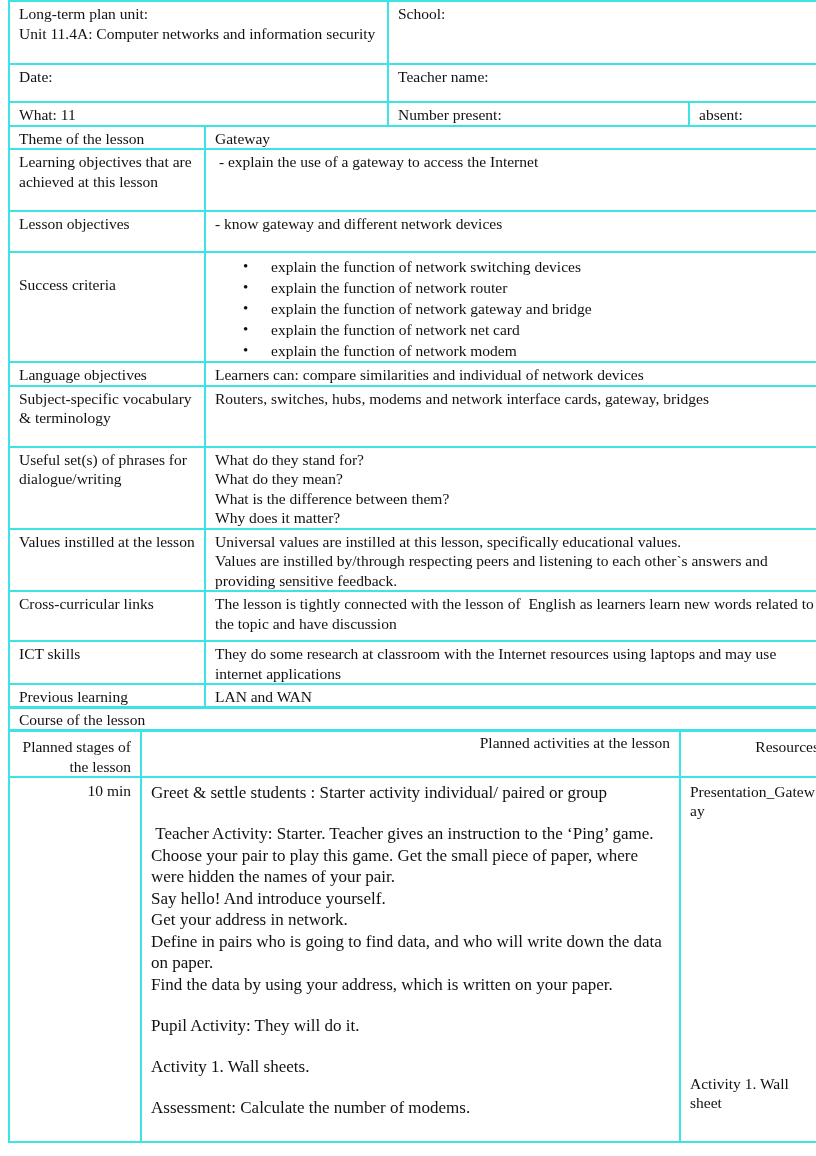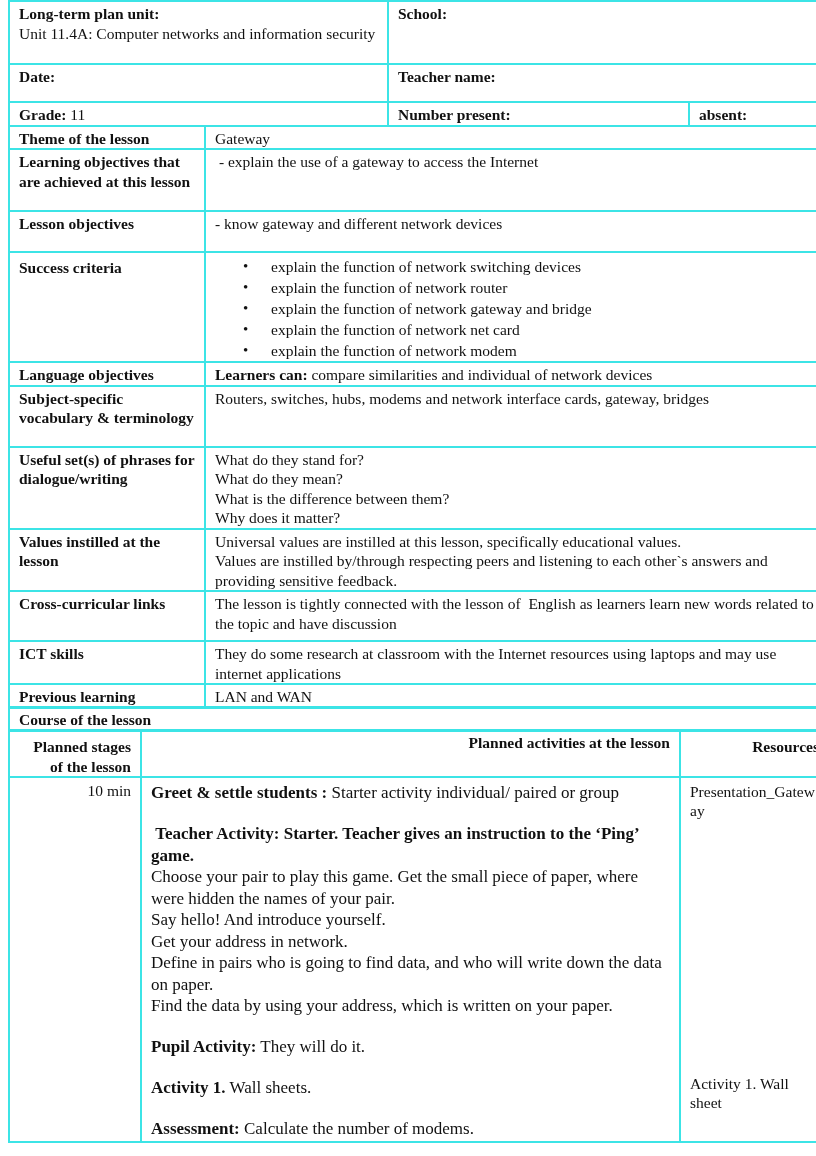--- a/index.html
+++ b/index.html
@@ -1,21 +1,21 @@
 <!DOCTYPE html>
 <html><head>
 <meta charset="utf-8">
 <style>
   html, body { margin: 0; padding: 0; background: #ffffff; }
   body { width: 816px; height: 1156px; overflow: hidden; position: relative;
          font-family: "Liberation Serif", "DejaVu Serif", serif; color: #111; font-size: 15.5px; }
   .page { position: absolute; left: 8px; top: 0; width: 820px; }
   table { border-collapse: collapse; table-layout: fixed; width: 820px; }
   td { border: 2.5px solid #3ce4e6; vertical-align: top; padding: 2px 9px 0 9px; line-height: 19.5px; }
-  b, .b { font-weight: bold; }
+  b, .b { font-weight: normal; }
   .bul { list-style: none; margin: 0; padding: 0 0 0 28px; }
   .bul li { position: relative; padding-left: 28px; line-height: 21px; }
   .bul li::before { content: "\2022"; position: absolute; left: 0; top: 0; font-size: 15px; }
   .center { text-align: right; }
   .gap { height: 19.5px; }
   .big { font-size: 17px; line-height: 21.5px; }
   .res { font-size: 15.5px; line-height: 19px; }
 </style>
 </head>
 <body>
@@ -41,21 +41,21 @@
     <tr style="height:38px">
       <td>
         <span class="b">Date:</span>
       </td>
       <td colspan="2">
         <span class="b">Teacher name:</span>
       </td>
     </tr>
     <tr style="height:24px">
       <td>
-        <span class="b">Grade:</span><span> 11</span>
+        <span class="b">What:</span><span> 11</span>
       </td>
       <td>
         <span class="b">Number present:</span>
       </td>
       <td>
         <span class="b">absent:</span>
       </td>
     </tr>
   </tbody>
     </table>
@@ -72,21 +72,21 @@
     </tr>
     <tr style="height:62px">
       <td class="b">Learning objectives that are achieved at this lesson</td>
       <td style="white-space:pre"> - explain the use of a gateway to access the Internet</td>
     </tr>
     <tr style="height:41px">
       <td class="b">Lesson objectives</td>
       <td>- know gateway and different network devices</td>
     </tr>
     <tr style="height:110px">
-      <td class="b" style="padding-top:5px">Success criteria</td>
+      <td class="b" style="padding-top:22px">Success criteria</td>
       <td style="padding-top:3px">
         <ul class="bul">
           <li>explain the function of network switching devices</li>
           <li>explain the function of network router</li>
           <li>explain the function of network gateway and bridge</li>
           <li>explain the function of network net card</li>
           <li>explain the function of network modem</li>
         </ul>
       </td>
     </tr>

